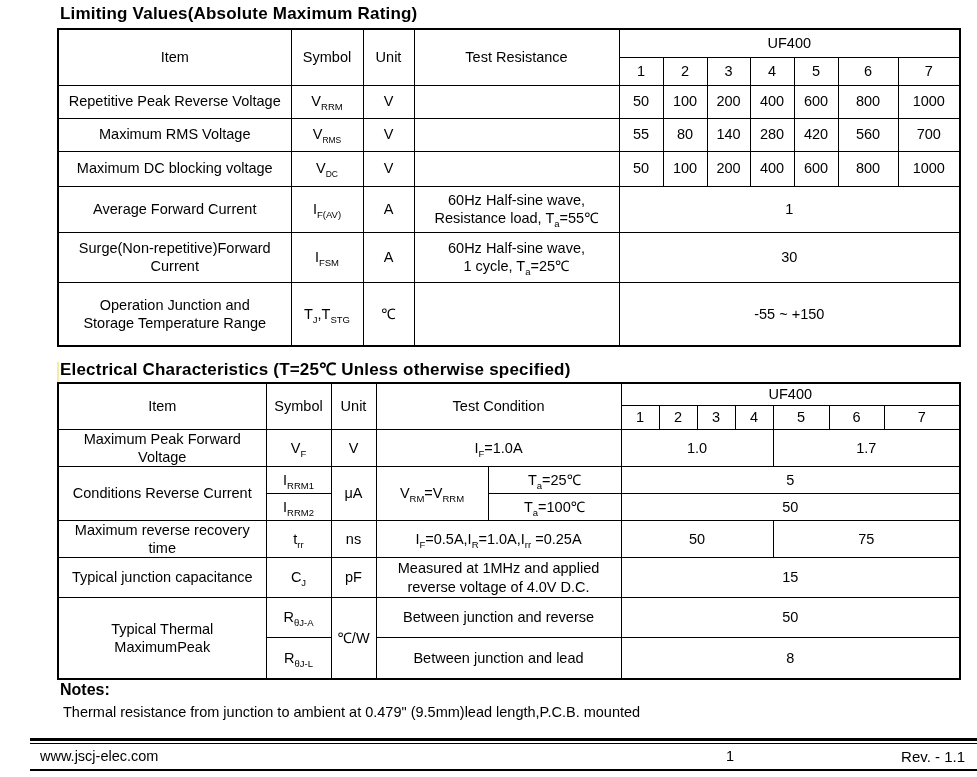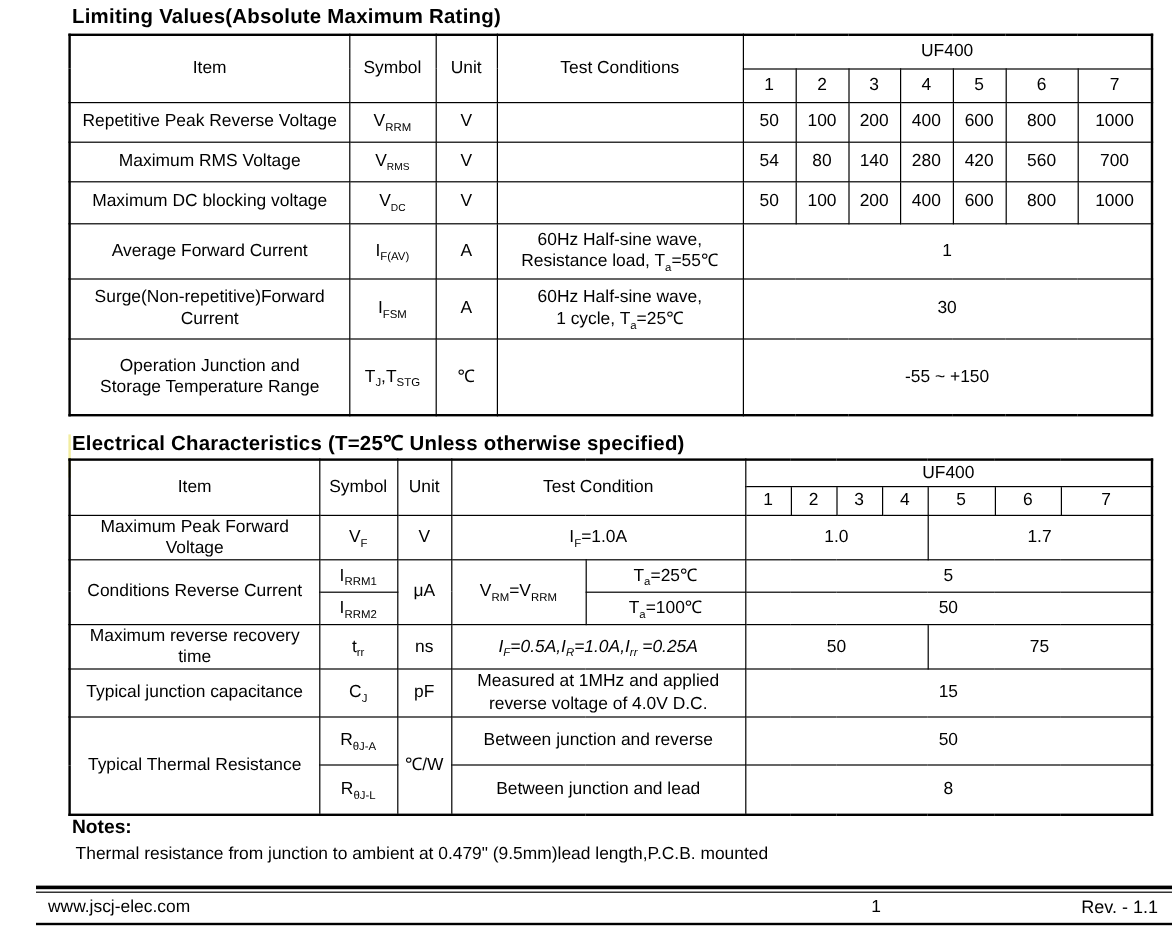--- a/index.html
+++ b/index.html
@@ -15,21 +15,21 @@
     width:902px;border:2px solid #000;
   }
   table.dtable td{
     border:1.5px solid #000;padding:0 3px;text-align:center;
     vertical-align:middle;font-size:14.5px;line-height:1.25;
     overflow:hidden;
   }
   td.hd{font-weight:normal;font-size:15px;}
   td.item{text-align:left;padding-left:8px;}
   td.testl{text-align:left;padding-left:7px;}
-  td.test-sm{font-size:13.5px;font-style:italic;}
+  td.test-sm{font-size:13.5px;}
   sub{font-size:9.5px;line-height:0;}
   .sym-sm{font-size:12.5px;}
   .sym-sm sub{font-size:8.5px;}
   .notes-title{font-size:16px;font-weight:bold;}
   .notes-text{font-size:14.5px;}
   .rule{background:#000;}
   .footer-text{font-size:14.5px;}
   .yellow-artifact{background:#f2eda0;width:2px;height:36px;}
 </style>
 </head>
@@ -49,21 +49,21 @@
       <col style="width:44px">
     <col style="width:44px">
       <col style="width:60px">
       <col style="width:62px">
   </colgroup>
   <tbody>
       <tr style="height:28px">
     <td rowspan="2" class="hd">Item</td>
     <td rowspan="2" class="hd">Symbol</td>
     <td rowspan="2" class="hd">Unit</td>
-    <td rowspan="2" class="hd">Test Conditions</td>
+    <td rowspan="2" class="hd">Test Resistance</td>
     <td colspan="7" class="hd">UF400</td>
   </tr>
   <tr style="height:28px">
     <td class="hd">1</td>
     <td class="hd">2</td>
     <td class="hd">3</td>
     <td class="hd">4</td>
     <td class="hd">5</td>
     <td class="hd">6</td>
     <td class="hd">7</td>
@@ -79,21 +79,21 @@
     <td>400</td>
     <td>600</td>
     <td>800</td>
     <td>1000</td>
   </tr>
   <tr style="height:33px">
     <td class="item">Maximum RMS Voltage</td>
     <td class="sym-sm"><span>V</span><sub>RMS</sub></td>
     <td>V</td>
     <td></td>
-    <td>54</td>
+    <td>55</td>
     <td>80</td>
     <td>140</td>
     <td>280</td>
     <td>420</td>
     <td>560</td>
     <td>700</td>
   </tr>
   <tr style="height:35px">
     <td class="item">Maximum DC blocking voltage</td>
     <td class="sym-sm"><span>V</span><sub>DC</sub></td>
@@ -212,21 +212,21 @@
     <td class="item">Typical junction capacitance</td>
     <td><span>C</span><sub>J</sub></td>
     <td>pF</td>
     <td colspan="2" class="testl">
       <span>Measured at 1MHz and applied</span><br>
       <span>reverse voltage of 4.0V D.C.</span>
     </td>
     <td colspan="7">15</td>
   </tr>
   <tr style="height:40px">
-    <td rowspan="2" class="item">Typical Thermal Resistance</td>
+    <td rowspan="2" class="item">Typical Thermal MaximumPeak</td>
     <td><span>R</span><sub>θJ-A</sub></td>
     <td rowspan="2">℃/W</td>
     <td colspan="2" class="testl">Between junction and reverse</td>
     <td colspan="7">50</td>
   </tr>
   <tr style="height:41px">
     <td><span>R</span><sub>θJ-L</sub></td>
     <td colspan="2" class="testl">Between junction and lead</td>
     <td colspan="7">8</td>
   </tr>

